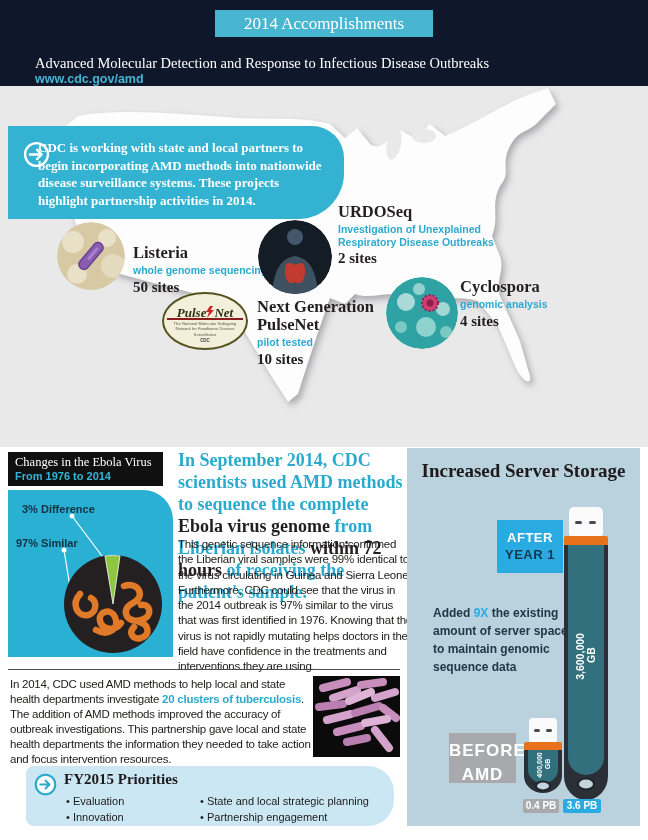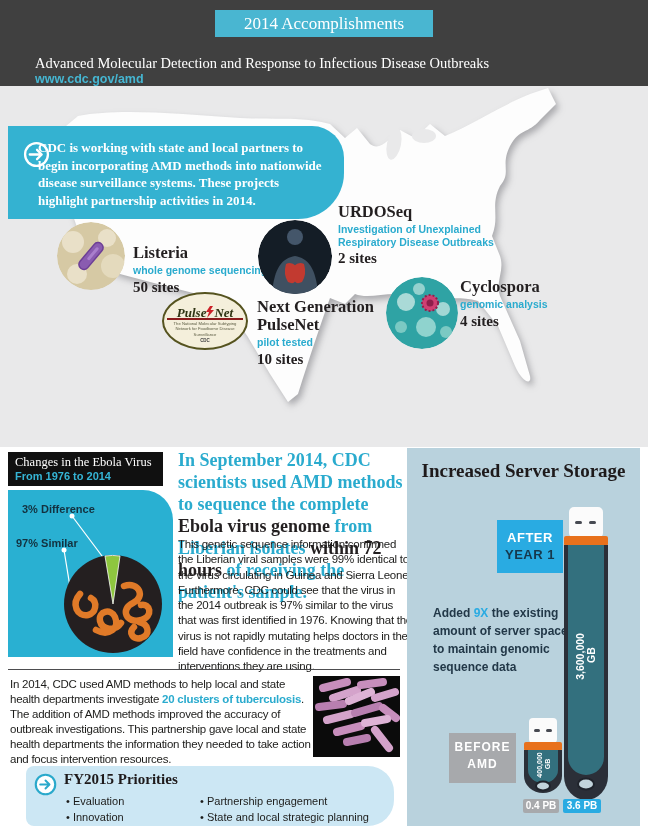--- a/index.html
+++ b/index.html
@@ -2,21 +2,21 @@
 <html><head>
 <meta charset="utf-8">
 <style>
   * { margin:0; padding:0; box-sizing:border-box; }
   html,body { background:#fff; }
   .page { position:relative; width:648px; height:840px; background:#fff; overflow:hidden;
           font-family:"Liberation Sans","DejaVu Sans",sans-serif; }
   .serif { font-family:"Liberation Serif","DejaVu Serif",serif; }
 
   
-  .topbar { position:absolute; left:0; top:0; width:648px; height:86px; background:#404040; }
+  .topbar { position:absolute; left:0; top:0; width:648px; height:86px; background:#0f172a; }
   .title-box { position:absolute; left:50%; transform:translateX(-50%); top:10px; width:218px; height:27px;
                background:#49b6d1; color:#fff; font-family:"Liberation Serif","DejaVu Serif",serif;
                font-size:17px; display:flex; align-items:center; justify-content:center; }
   .subtitle-row { position:absolute; top:55px; left:35px; right:30px; display:flex;
                   justify-content:space-between; align-items:baseline;flex-direction:column; }
   .subtitle { color:#fff; font-family:"Liberation Serif","DejaVu Serif",serif; font-size:14.5px; }
   .url { color:#45b6d2; font-weight:bold; font-size:12.5px; text-decoration:none; }
 
   
   .map-section { position:absolute; top:86px; left:0; width:648px; height:361px; background:#e9e9ea; }
@@ -94,21 +94,21 @@
   .storage-panel { position:absolute; left:407px; top:448px; width:233px; height:378px; background:#b9d2dd; }
   .storage-title { position:absolute; left:0; right:0; top:12px; text-align:center;
                    font-family:"Liberation Serif","DejaVu Serif",serif; font-weight:bold; font-size:19px;
                    color:#1e1a1b; }
   .after-box { position:absolute; left:90px; top:72px; width:66px; height:53px; background:#29abe2;
                text-align:center; padding-top:10px; font-weight:bold; font-size:13px; letter-spacing:.5px;
                line-height:1.3; }
   .after-box .l1 { color:#fff; display:block; }
   .after-box .l2 { color:#16384d; display:block; }
   .before-box { position:absolute; left:42px; top:285px; width:67px; height:50px; background:#a7a9ac;
-                text-align:center; padding-top:6px; font-weight:bold; font-size:12px; letter-spacing:1px;
+                text-align:center; padding-top:6px; font-weight:bold; font-size:17px; letter-spacing:1px;
                 line-height:1.4; color:#fff; }
   .before-box span { display:block; }
   .added-text { position:absolute; left:26px; top:156px; width:144px; font-weight:bold; font-size:12px;
                 line-height:1.5; color:#223848; }
   .added-hl { color:#29abe2; }
   .drive { position:absolute; }
   .drive-large { left:155px; top:57px; }
   .drive-small { left:114px; top:268px; }
   .pb-badge { position:absolute; top:351px; height:14px; color:#fff; font-weight:bold; font-size:10px;
               text-align:center; line-height:14px; border-radius:2px; }
@@ -279,22 +279,22 @@
     <svg class="fy-icon" viewBox="0 0 26 26">
       <circle cx="13" cy="13" r="11" fill="#fff" stroke="#2aa9cb" stroke-width="2.4"></circle>
       <path d="M7,13 h9 M13,8.5 L17.5,13 l-4.5,4.5" fill="none" stroke="#2aa9cb" stroke-width="2.2" stroke-linecap="round" stroke-linejoin="round"></path>
     </svg>
     <div class="fy-title">FY2015 Priorities</div>
     <ul class="fy-col fy-col1">
       <li>Evaluation</li>
       <li>Innovation</li>
     </ul>
     <ul class="fy-col fy-col2">
+      <li>State and local strategic planning</li>
       <li>Partnership engagement</li>
-      <li>State and local strategic planning</li>
     </ul>
   </div>
 
   <aside class="storage-panel">
     <div class="storage-title">Increased Server Storage</div>
 
     <div class="after-box">
       <span class="l1">AFTER</span>
       <span class="l2">YEAR 1</span>
     </div>

